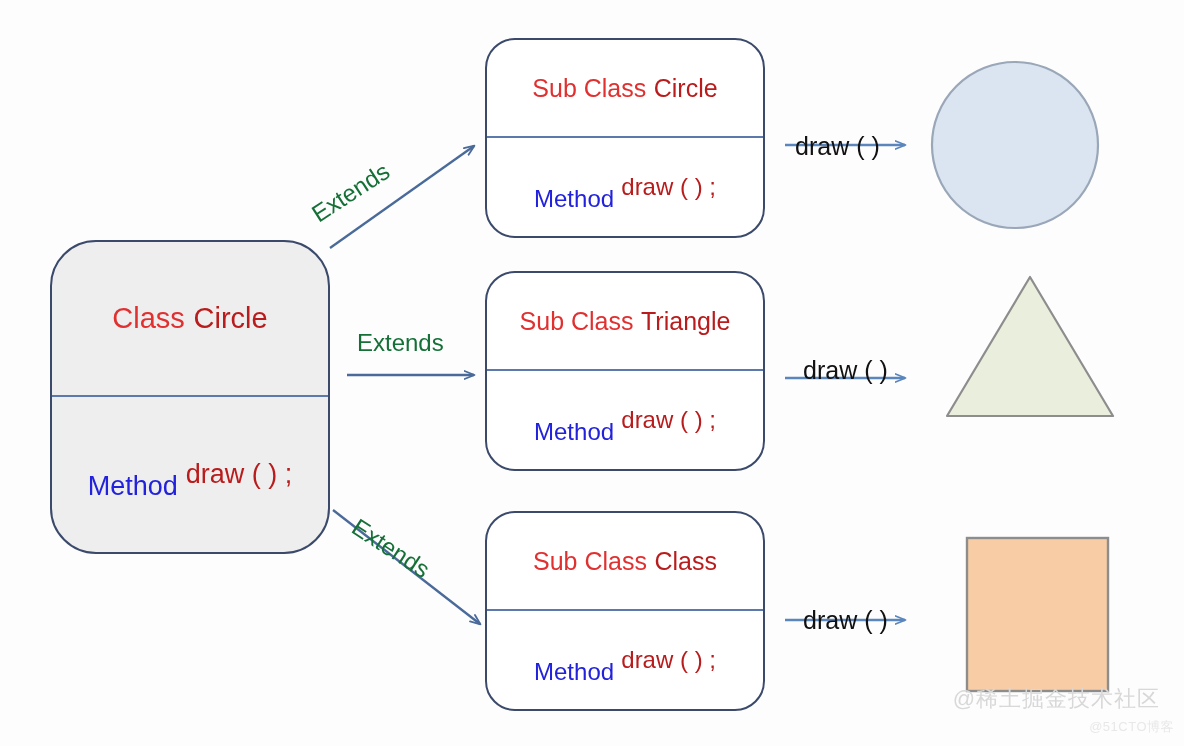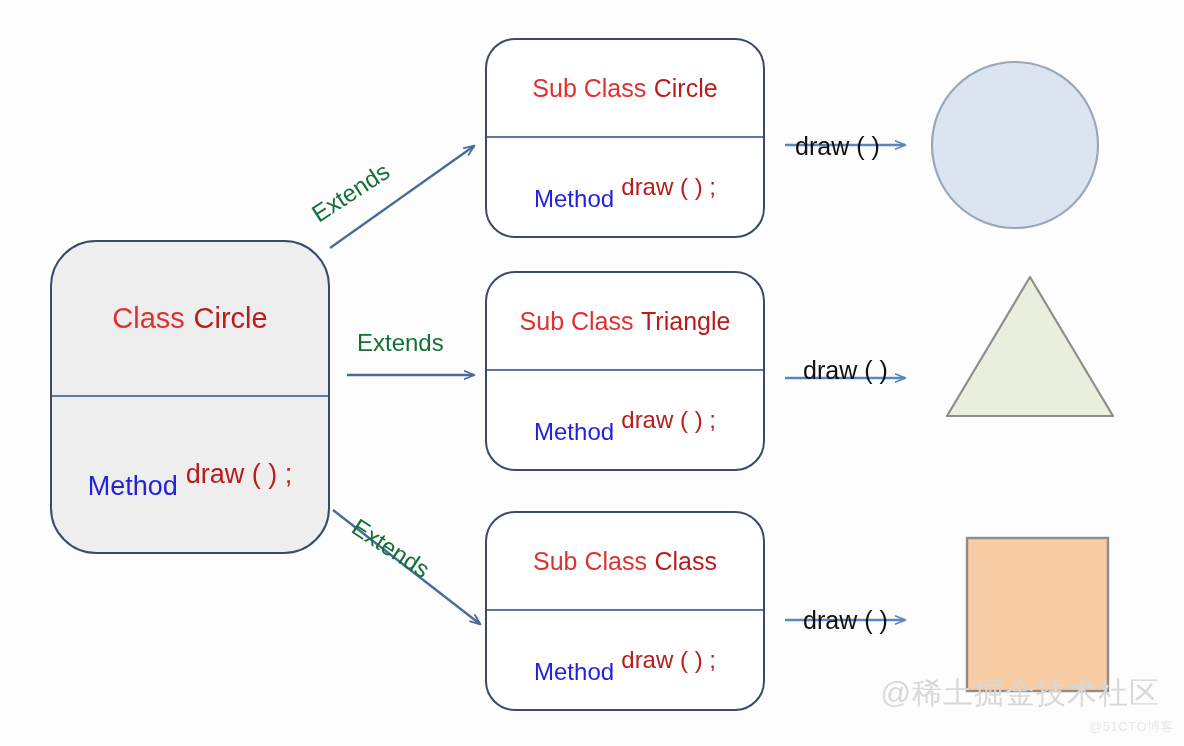--- a/index.html
+++ b/index.html
@@ -73,21 +73,21 @@
     white-space: nowrap;
     z-index: 4;
     margin-top: 36px;
   }
 
   
   .wm-main {
     position: absolute;
     right: 24px; bottom: 32px;
     color: #d8d8d8;
-    font-size: 30px;
+    font-size: 22px;
     letter-spacing: 1px;
     white-space: nowrap;
     z-index: 6;
   }
   .wm-sub {
     position: absolute;
     right: 10px; bottom: 10px;
     color: #e8e8e8;
     font-size: 13px;
     letter-spacing: .5px;

